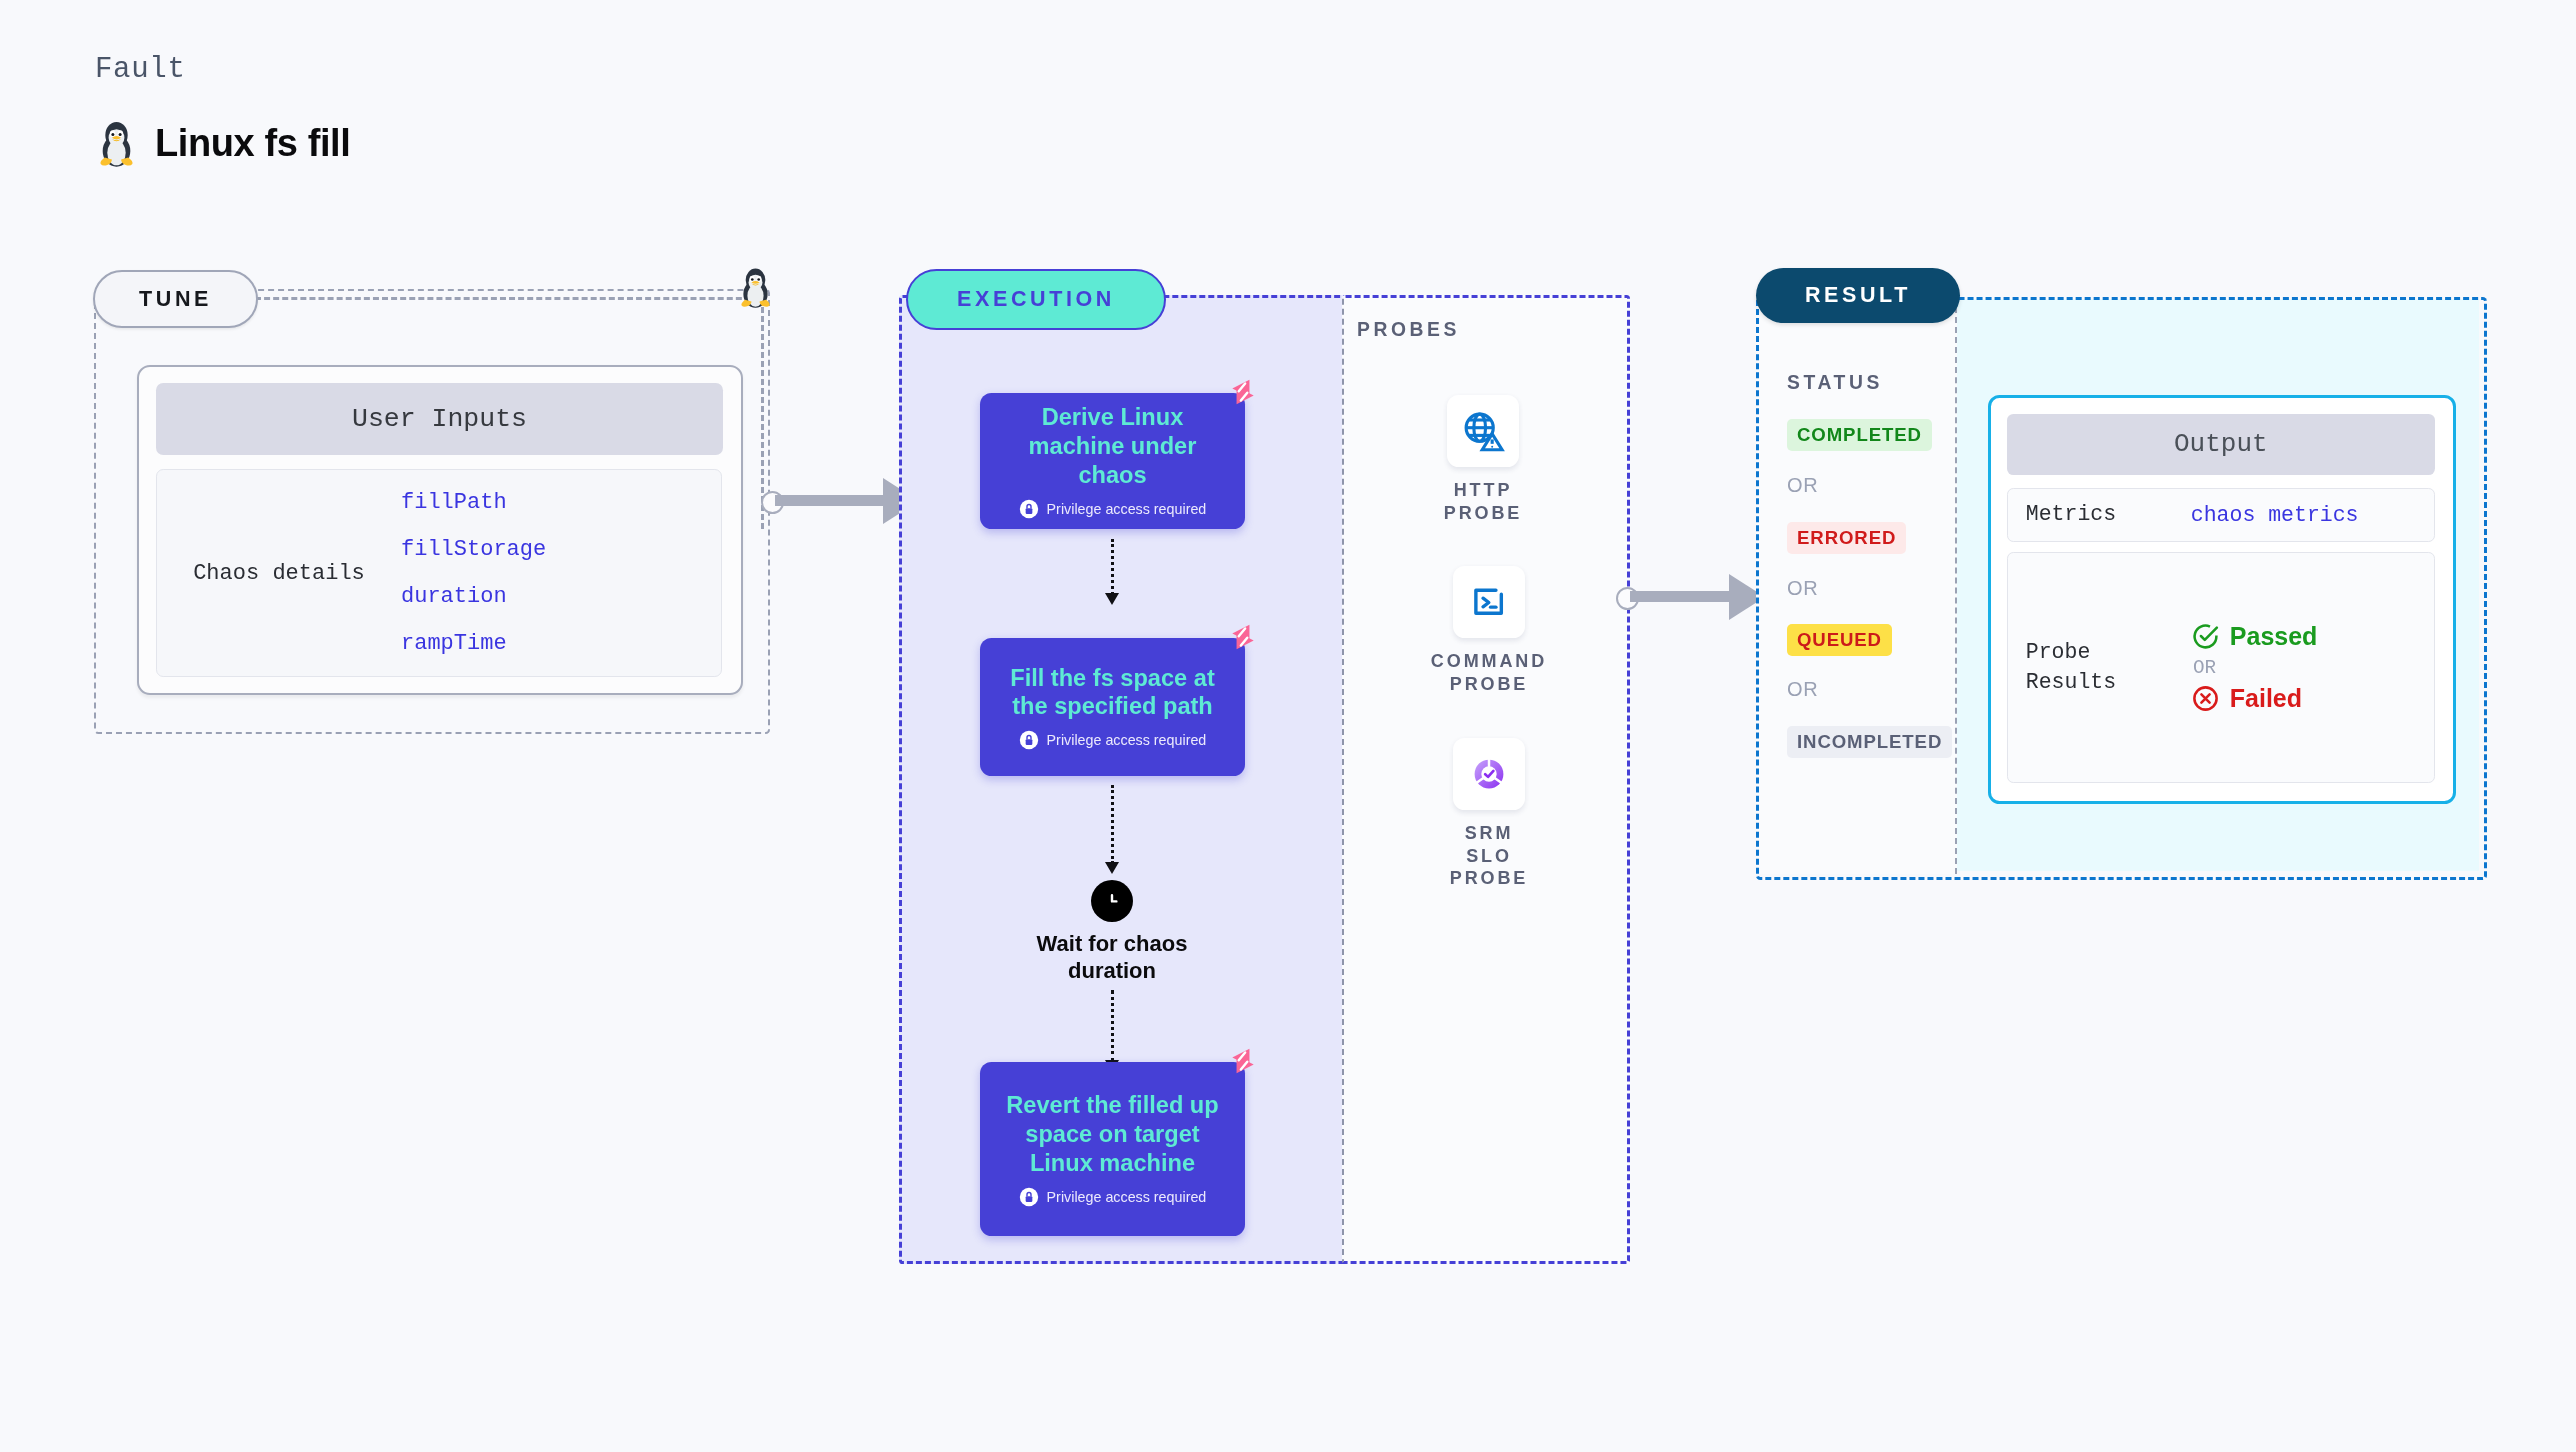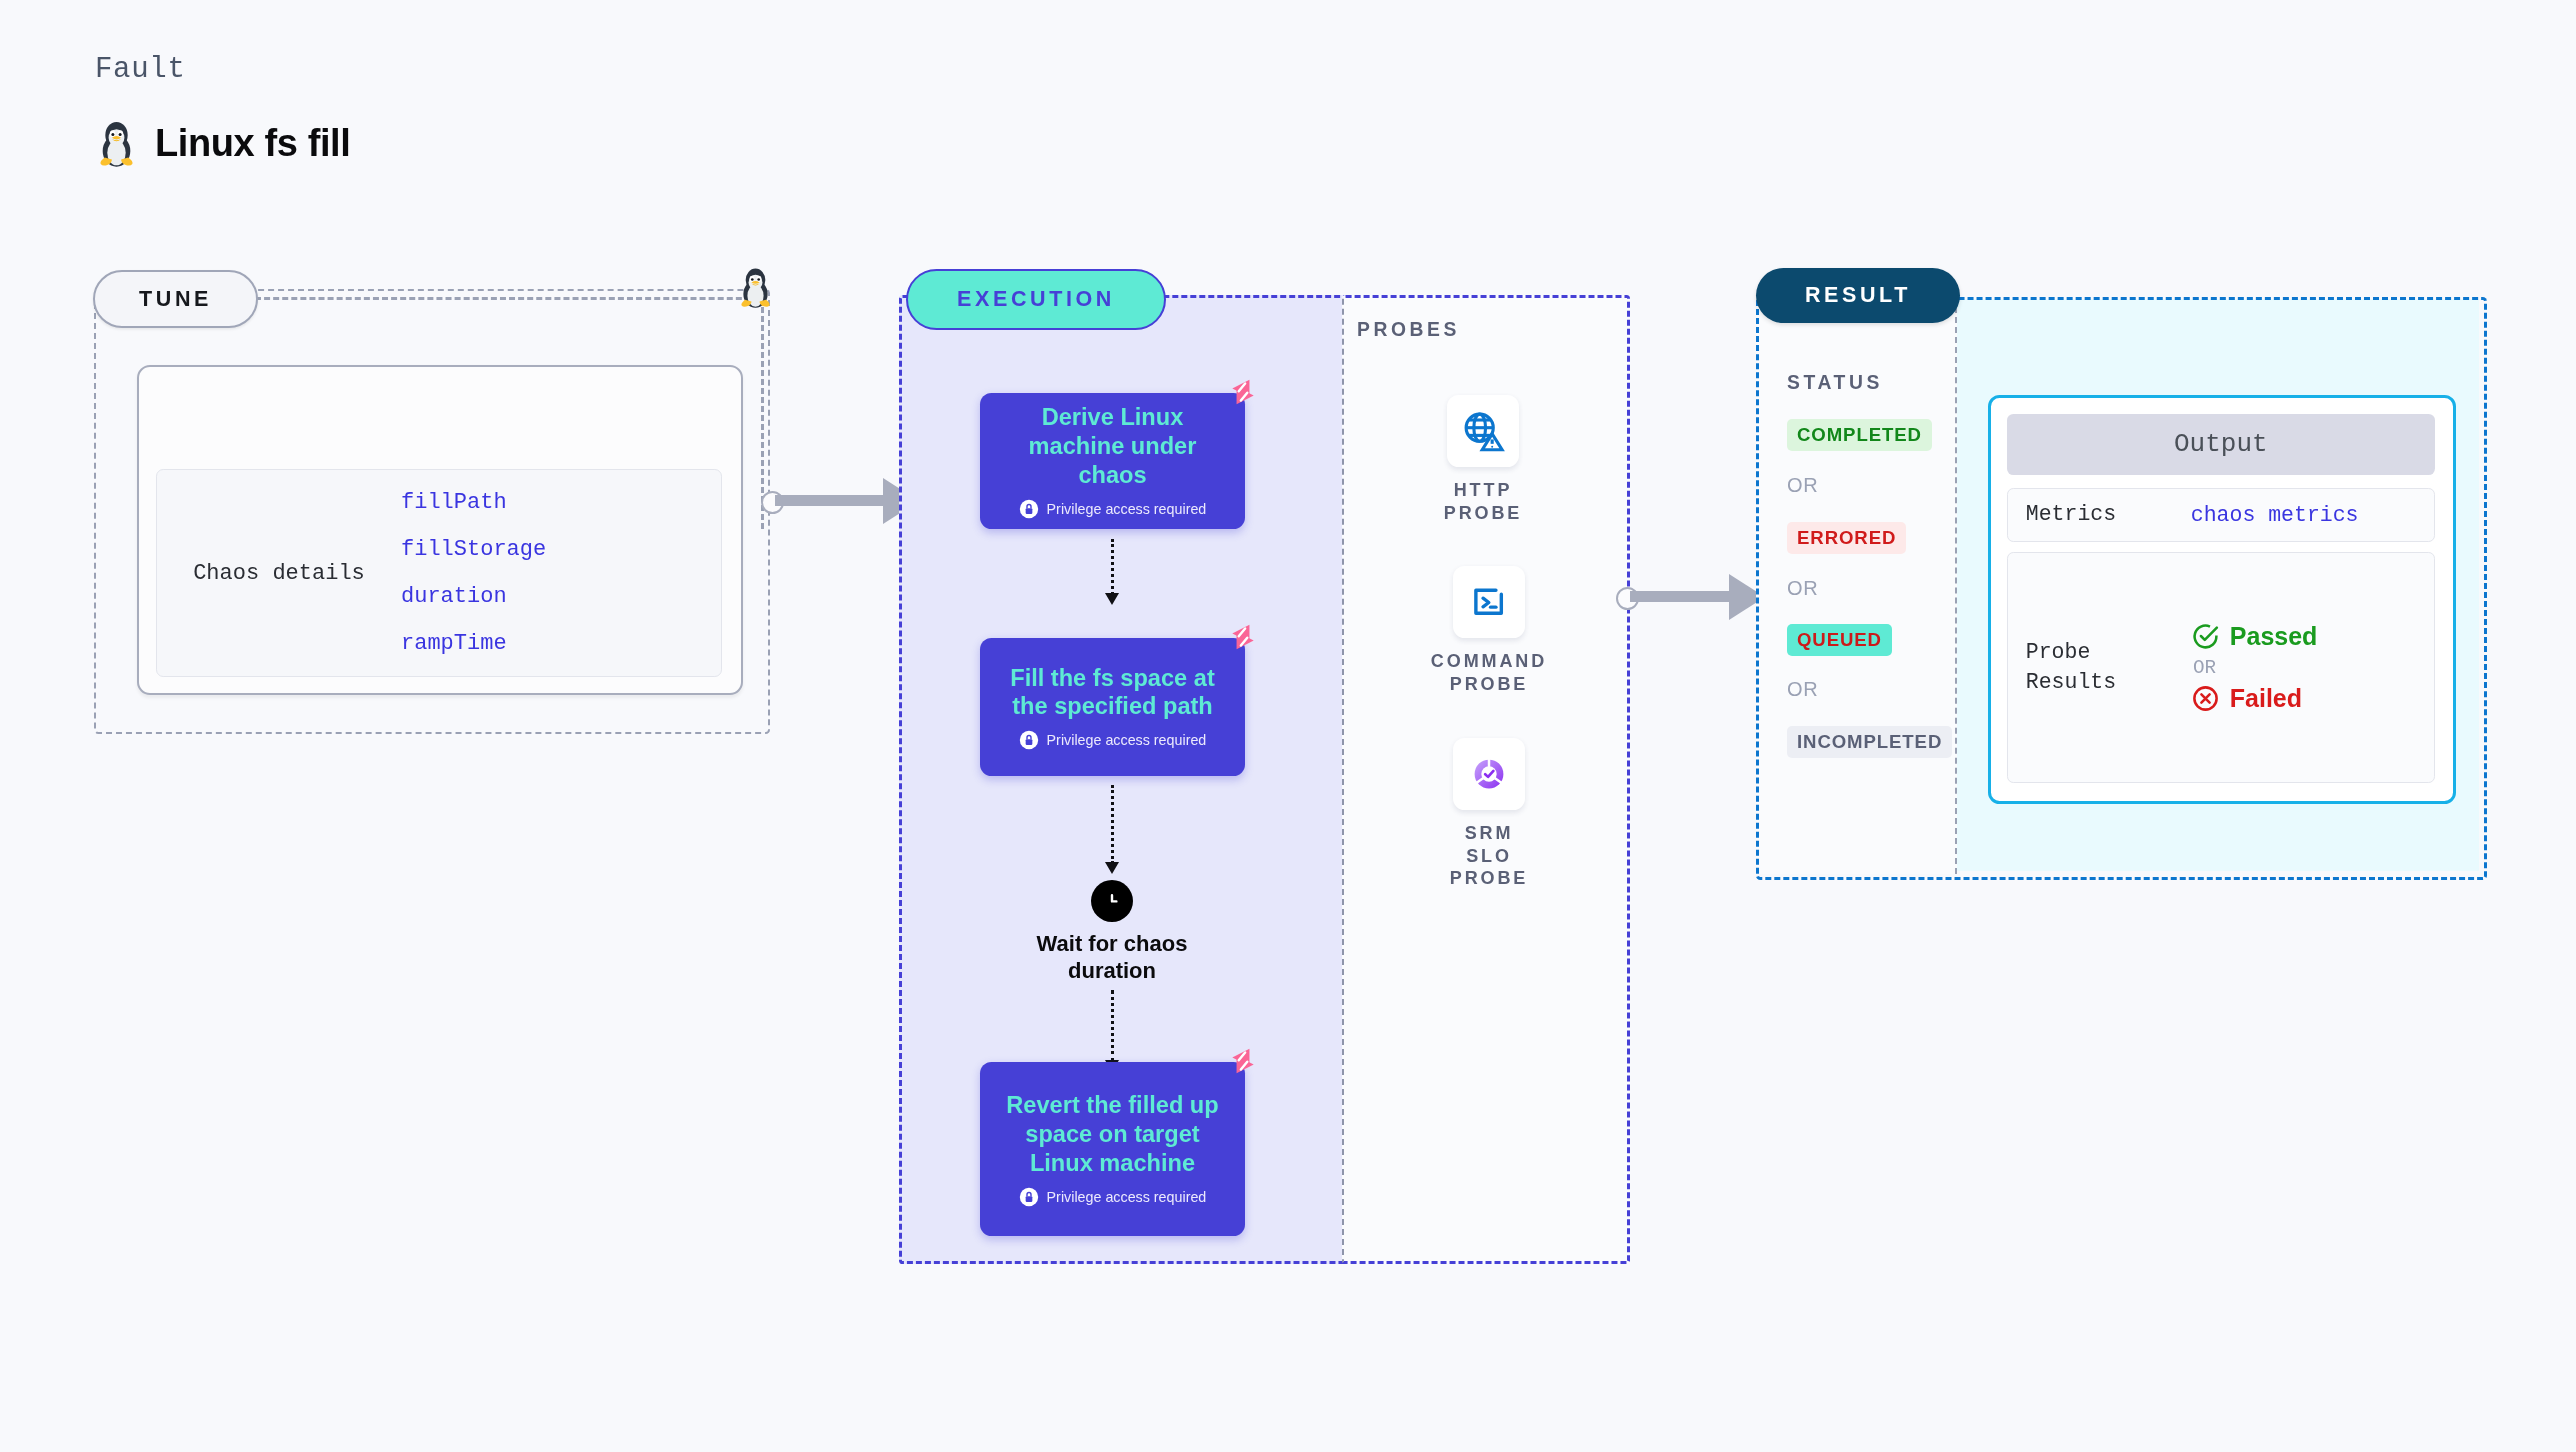--- a/index.html
+++ b/index.html
@@ -279,20 +279,21 @@
     <circle cx="37.5" cy="25" r="2.3" fill="#14181d"></circle>
     <path d="M25 32 q7 7 14 0 q-7 4 -14 0z" fill="#f5b716"></path>
     <path d="M25 30 q7 -5 14 0 q-7 5 -14 0z" fill="#fbc02d"></path>
     <path d="M14 60 q-8 6 -6 10 q3 4 11 1 q6 -3 6 -8z" fill="#fbc02d"></path>
     <path d="M50 60 q8 6 6 10 q-3 4 -11 1 q-6 -3 -6 -8z" fill="#fbc02d"></path>
   </svg>
 </div>
 <div style="position:absolute;left:761px;top:307px;height:222px;width:0;border-left:3.6px dashed #9aa1b4;"></div>
 
 <div id="tune-card">
+  <div id="user-inputs-header">User Inputs</div>
   <div id="chaos-details-body">
     <div id="chaos-details-label">Chaos details</div>
     <div id="chaos-fields">
       <span>fillPath</span>
       <span>fillStorage</span>
       <span>duration</span>
       <span>rampTime</span>
     </div>
   </div>
 </div>
@@ -444,21 +445,21 @@
 <div id="result-outer-dashed"></div>
 <div id="result-pill" class="stage-pill">RESULT</div>
 <div id="status-title">STATUS</div>
 
 <div class="status-chip" style="left:1787px;top:419px;background:#dcf5dd;color:#12871a;">COMPLETED</div>
 <div class="status-or" style="left:1787px;top:474px;">OR</div>
 
 <div class="status-chip" style="left:1787px;top:522px;background:#fde9e9;color:#d01b1b;">ERRORED</div>
 <div class="status-or" style="left:1787px;top:577px;">OR</div>
 
-<div class="status-chip" style="left:1787px;top:624px;background:#5eead4;color:#cc1a1a;">QUEUED</div>
+<div class="status-chip" style="left:1787px;top:624px;background:#fde047;color:#cc1a1a;">QUEUED</div>
 <div class="status-or" style="left:1787px;top:678px;">OR</div>
 
 <div class="status-chip" style="left:1787px;top:726px;background:#eceef4;color:#5a6076;">INCOMPLETED</div>
 
 <div id="output-card">
   <div id="metrics-row">
     <div class="out-key">Metrics</div>
     <div class="out-val-link">chaos metrics</div>
   </div>
 

